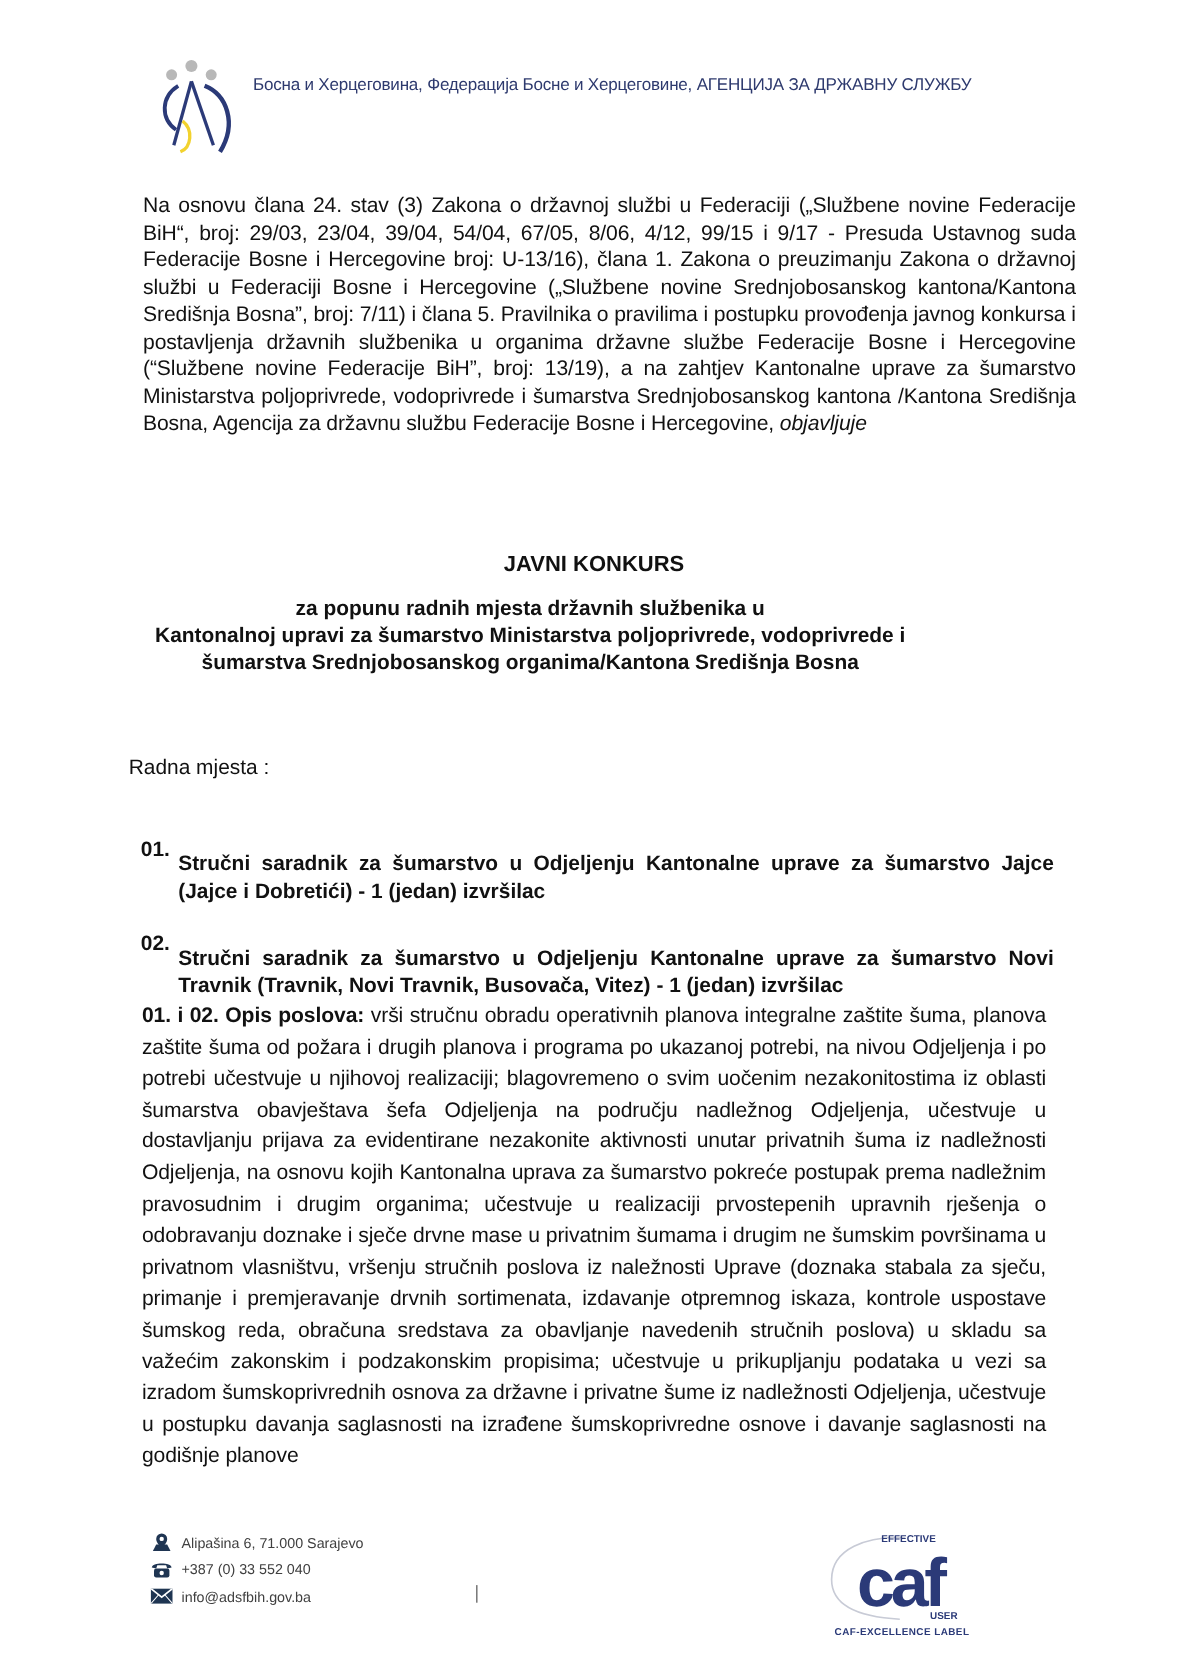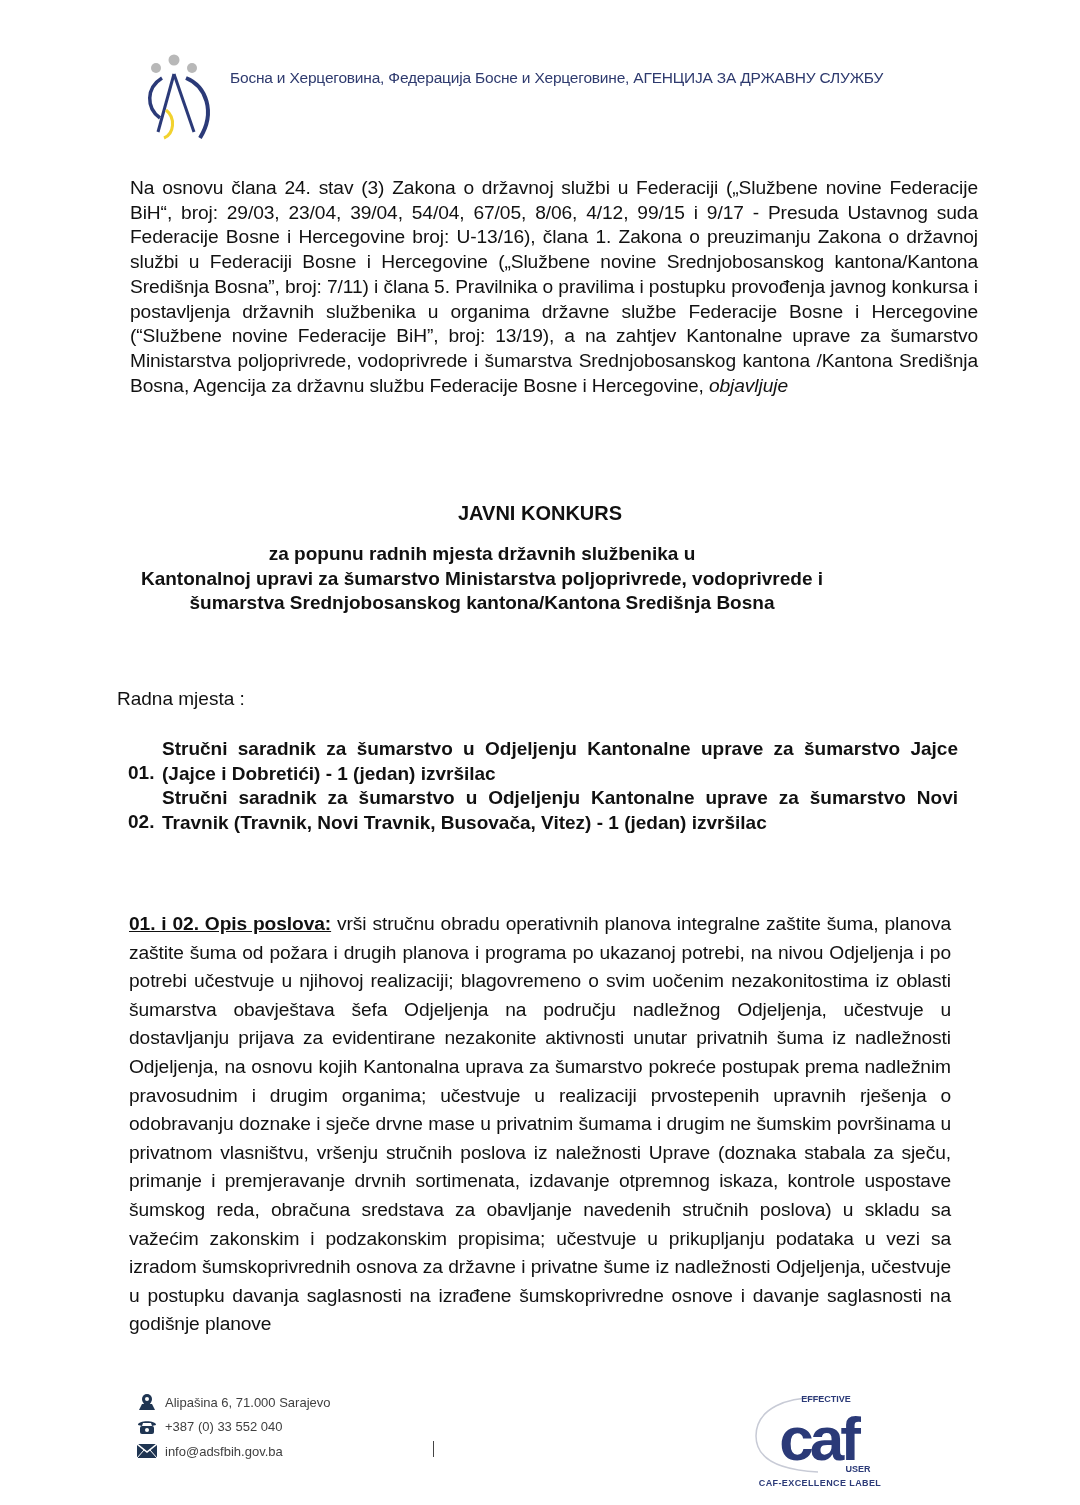--- a/index.html
+++ b/index.html
@@ -9,23 +9,23 @@
   .header-lines { position: absolute; left: 90px; top: 14px; color: #2e3a6e; font-size: 15.5px; line-height: 24.5px; letter-spacing: -0.2px; }
   .header-lines div { white-space: nowrap; }
   .intro { position: absolute; left: 130px; top: 176px; width: 848px; font-size: 19.2px; line-height: 24.7px; text-align: justify; letter-spacing: -0.1px; }
   .intro em { font-style: italic; }
   .title { position: absolute; left: 0; top: 502px; width: 1080px; text-align: center; font-weight: bold; font-size: 20px; }
   .subtitle { position: absolute; left: 0; top: 542px; width: 964px; text-align: center; font-weight: bold; font-size: 19px; line-height: 24.5px; }
   .positions-label { position: absolute; left: 117px; top: 688px; font-size: 19px; }
   .positions { position: absolute; left: 128px; top: 737px; width: 830px; font-weight: bold; font-size: 19px; line-height: 24.5px; }
   .pos { display: flex; text-align: justify; }
   .pos .num { width: 34px; flex-shrink: 0; margin-top: 24px; }
-  .pos .txt { flex: 1; }
+  .pos .txt { flex: 1; margin-top: 37px; }
   .desc { position: absolute; left: 129px; top: 910px; width: 822px; font-size: 19.2px; line-height: 28.6px; text-align: justify; letter-spacing: -0.1px; }
-  .desc b { font-weight: bold; text-decoration: underline; }
+  .desc b { font-weight: bold; }
   .footer { position: absolute; left: 137px; top: 1390px; font-size: 13px; color: #404040; }
   .frow { display: flex; align-items: center; height: 24.5px; }
   .ficon { width: 20px; height: 18px; margin-right: 8px; display: flex; align-items: center; justify-content: center; }
   .divider-bar { position: absolute; left: 433px; top: 1441px; width: 1px; height: 16px; background: #444; }
   .caf { position: absolute; left: 748px; top: 1388px; width: 145px; height: 100px; }
 </style>
 </head>
 <body>
 
 <div class="header">
@@ -47,21 +47,21 @@
 <div class="intro">
   <span>Na osnovu člana 24. stav (3) Zakona o državnoj službi u Federaciji („Službene novine Federacije BiH“, broj: 29/03, 23/04, 39/04, 54/04, 67/05, 8/06, 4/12, 99/15 i 9/17 - Presuda Ustavnog suda Federacije Bosne i Hercegovine broj: U-13/16), člana 1. Zakona o preuzimanju Zakona o državnoj službi u Federaciji Bosne i Hercegovine („Službene novine Srednjobosanskog kantona/Kantona Središnja Bosna”, broj: 7/11) i člana 5. Pravilnika o pravilima i postupku provođenja javnog konkursa i postavljenja državnih službenika u organima državne službe Federacije Bosne i Hercegovine (“Službene novine Federacije BiH”, broj: 13/19), a na zahtjev Kantonalne uprave za šumarstvo Ministarstva poljoprivrede, vodoprivrede i šumarstva Srednjobosanskog kantona /Kantona Središnja Bosna, Agencija za državnu službu Federacije Bosne i Hercegovine,</span>
   <em>objavljuje</em>
 </div>
 
 <div class="title">JAVNI KONKURS</div>
 
 <div class="subtitle">
   <div>za popunu radnih mjesta državnih službenika u</div>
   <div>Kantonalnoj upravi za šumarstvo Ministarstva poljoprivrede, vodoprivrede i</div>
-  <div>šumarstva Srednjobosanskog kantona/Kantona Središnja Bosna</div>
+  <div>šumarstva Srednjobosanskog organima/Kantona Središnja Bosna</div>
 </div>
 
 <div class="positions-label">Radna mjesta :</div>
 
 <div class="positions">
   <div class="pos">
     <span class="num">01.</span>
     <span class="txt">Stručni saradnik za šumarstvo u Odjeljenju Kantonalne uprave za šumarstvo Jajce  (Jajce i Dobretići) - 1 (jedan) izvršilac</span>
   </div>
   <div class="pos">

